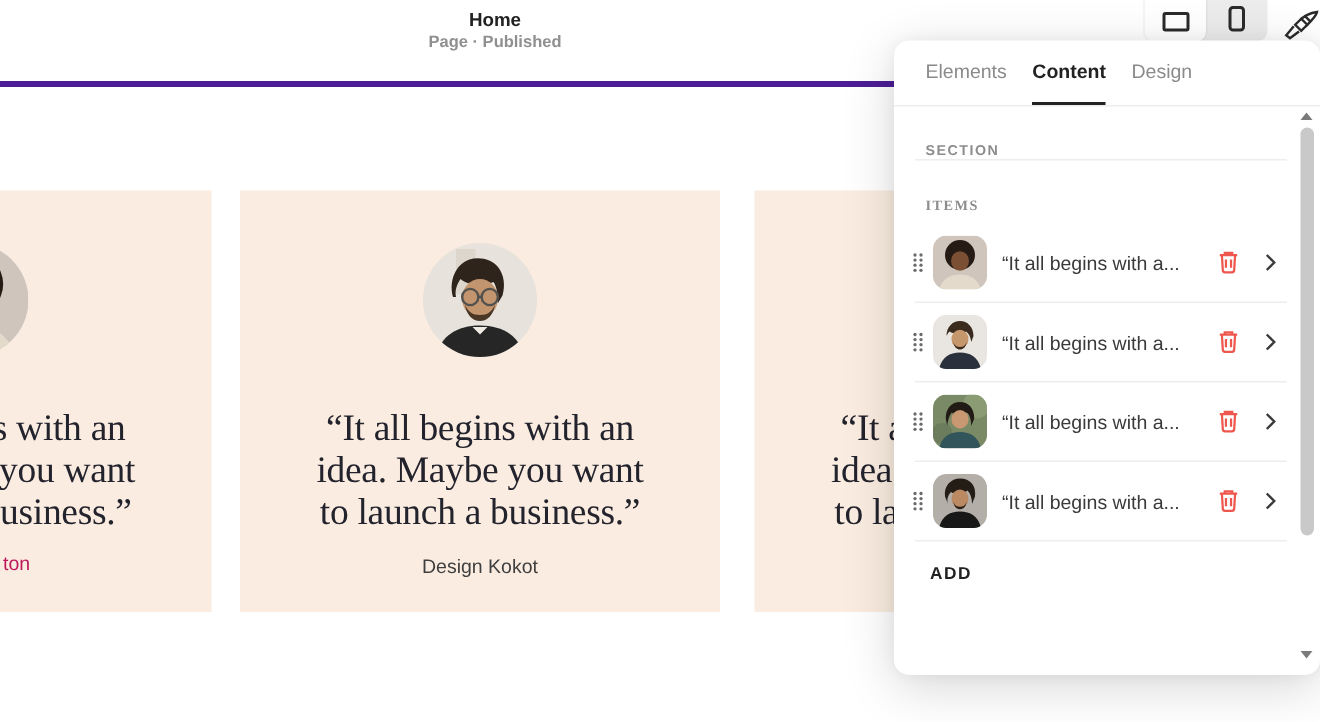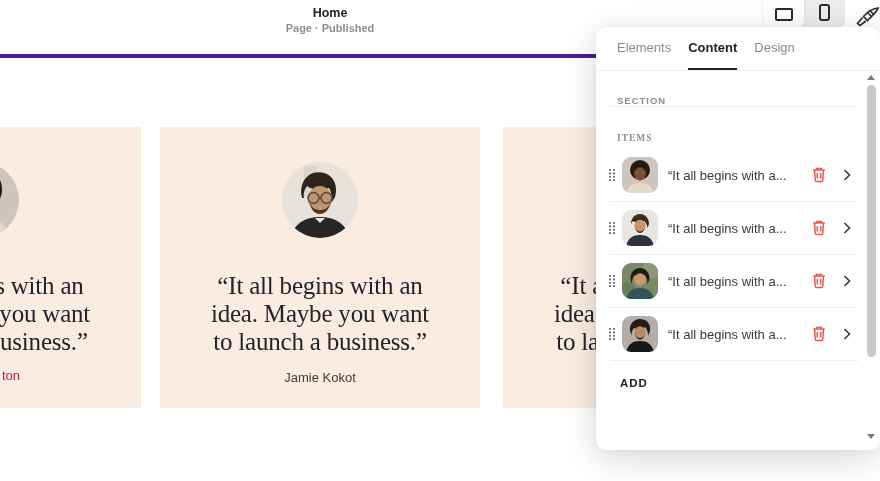--- a/index.html
+++ b/index.html
@@ -152,21 +152,21 @@
       </g>
       <path d="M9 76c2-14 14-21 29-21s27 7 29 21z" fill="#262626"></path>
       <path d="M33 56h10l-5 5z" fill="#efeae2"></path>
     </svg>
   </div>
   <div class="card-quote">
     <span>“It all begins with an</span>
     <span>idea. Maybe you want</span>
     <span>to launch a business.”</span>
   </div>
-  <div class="card-name">Jamie Kokot</div>
+  <div class="card-name">Design Kokot</div>
 </div>
 
 <div class="card card-right">
   <div class="card-avatar"></div>
   <div class="card-quote">
     <span>“It all begins with an</span>
     <span>idea. Maybe you want</span>
     <span>to launch a business.”</span>
   </div>
   <div class="card-name"></div>

